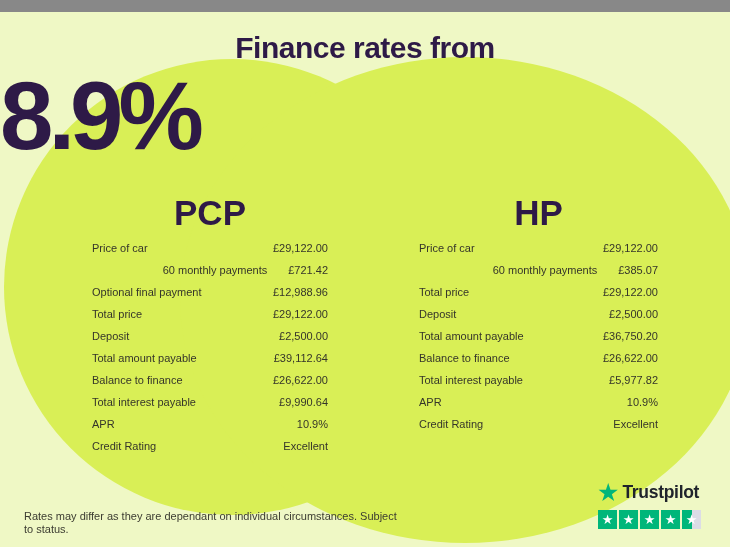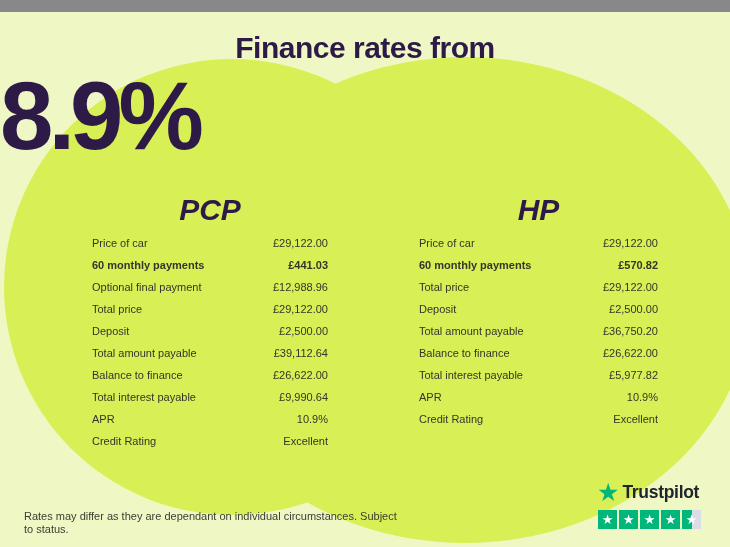--- a/index.html
+++ b/index.html
@@ -17,42 +17,42 @@
   .circle-right{left:180px;top:45px;width:570px;height:486px;}
   .content{position:absolute;inset:0;}
   .title{
     position:absolute;top:19px;left:0;width:100%;
     text-align:center;
     font-size:30px;font-weight:bold;letter-spacing:-0.5px;
     color:var(--headline,#2e1a47);
   }
   .rate-line{
     position:absolute;top:56px;left:0;width:100%;
-    display:flex;justify-content:space-between;align-items:baseline;
+    display:flex;justify-content:flex-end;align-items:baseline;
     color:var(--headline,#2e1a47);
+    flex-direction:column;
   }
   .rate{font-size:96px;font-weight:bold;letter-spacing:-5px;line-height:1;}
   .rate-suffix{font-size:56px;font-weight:bold;letter-spacing:-1px;margin-left:10px;line-height:1;}
   .asterisk{font-size:30px;font-weight:bold;vertical-align:26px;margin-left:1px;}
   .fin-col{position:absolute;top:183px;}
   .col-pcp{left:92px;width:236px;}
   .col-hp{left:419px;width:239px;}
   .fin-col h2{
     margin:0 0 12px 0;text-align:center;
-    font-size:30px;font-weight:bold;line-height:1;
+    font-size:35px;font-weight:bold;line-height:1;
     color:var(--headline,#2e1a47);
-    font-style:italic;
   }
   .fin-row{
     display:flex;justify-content:space-between;align-items:baseline;
     height:22px;
     font-size:11px;color:var(--table-text,#35352a);gap:21px;
   }
   .fin-row .fin-value{text-align:right;}
-  .fin-row.bold{font-weight:bold;}
+  .fin-row.bold{font-weight:normal;justify-content:flex-end;}
   .disclaimer{
     position:absolute;left:24px;top:498px;width:380px;
     font-size:11px;line-height:1.16;
     color:var(--disclaimer-text,#3c3c31);
   }
   .trustpilot{position:absolute;left:597px;top:469px;}
   .tp-logo-row{display:flex;align-items:center;}
   .tp-star-icon{
     font-size:25px;line-height:22px;
     color:var(--trustpilot-green,#00b67a);
@@ -90,21 +90,21 @@
 
     <section class="fin-col col-pcp">
       <h2>PCP</h2>
       <div class="rows">
           <div class="fin-row">
             <span class="fin-label">Price of car</span>
             <span class="fin-value">£29,122.00</span>
           </div>
           <div class="fin-row bold">
             <span class="fin-label">60 monthly payments</span>
-            <span class="fin-value">£441.03</span>
+            <span class="fin-value">£721.42</span>
           </div>
           <div class="fin-row">
             <span class="fin-label">Optional final payment</span>
             <span class="fin-value">£12,988.96</span>
           </div>
           <div class="fin-row">
             <span class="fin-label">Total price</span>
             <span class="fin-value">£29,122.00</span>
           </div>
           <div class="fin-row">
@@ -136,21 +136,21 @@
 
     <section class="fin-col col-hp">
       <h2>HP</h2>
       <div class="rows">
           <div class="fin-row">
             <span class="fin-label">Price of car</span>
             <span class="fin-value">£29,122.00</span>
           </div>
           <div class="fin-row bold">
             <span class="fin-label">60 monthly payments</span>
-            <span class="fin-value">£570.82</span>
+            <span class="fin-value">£385.07</span>
           </div>
           <div class="fin-row">
             <span class="fin-label">Total price</span>
             <span class="fin-value">£29,122.00</span>
           </div>
           <div class="fin-row">
             <span class="fin-label">Deposit</span>
             <span class="fin-value">£2,500.00</span>
           </div>
           <div class="fin-row">

